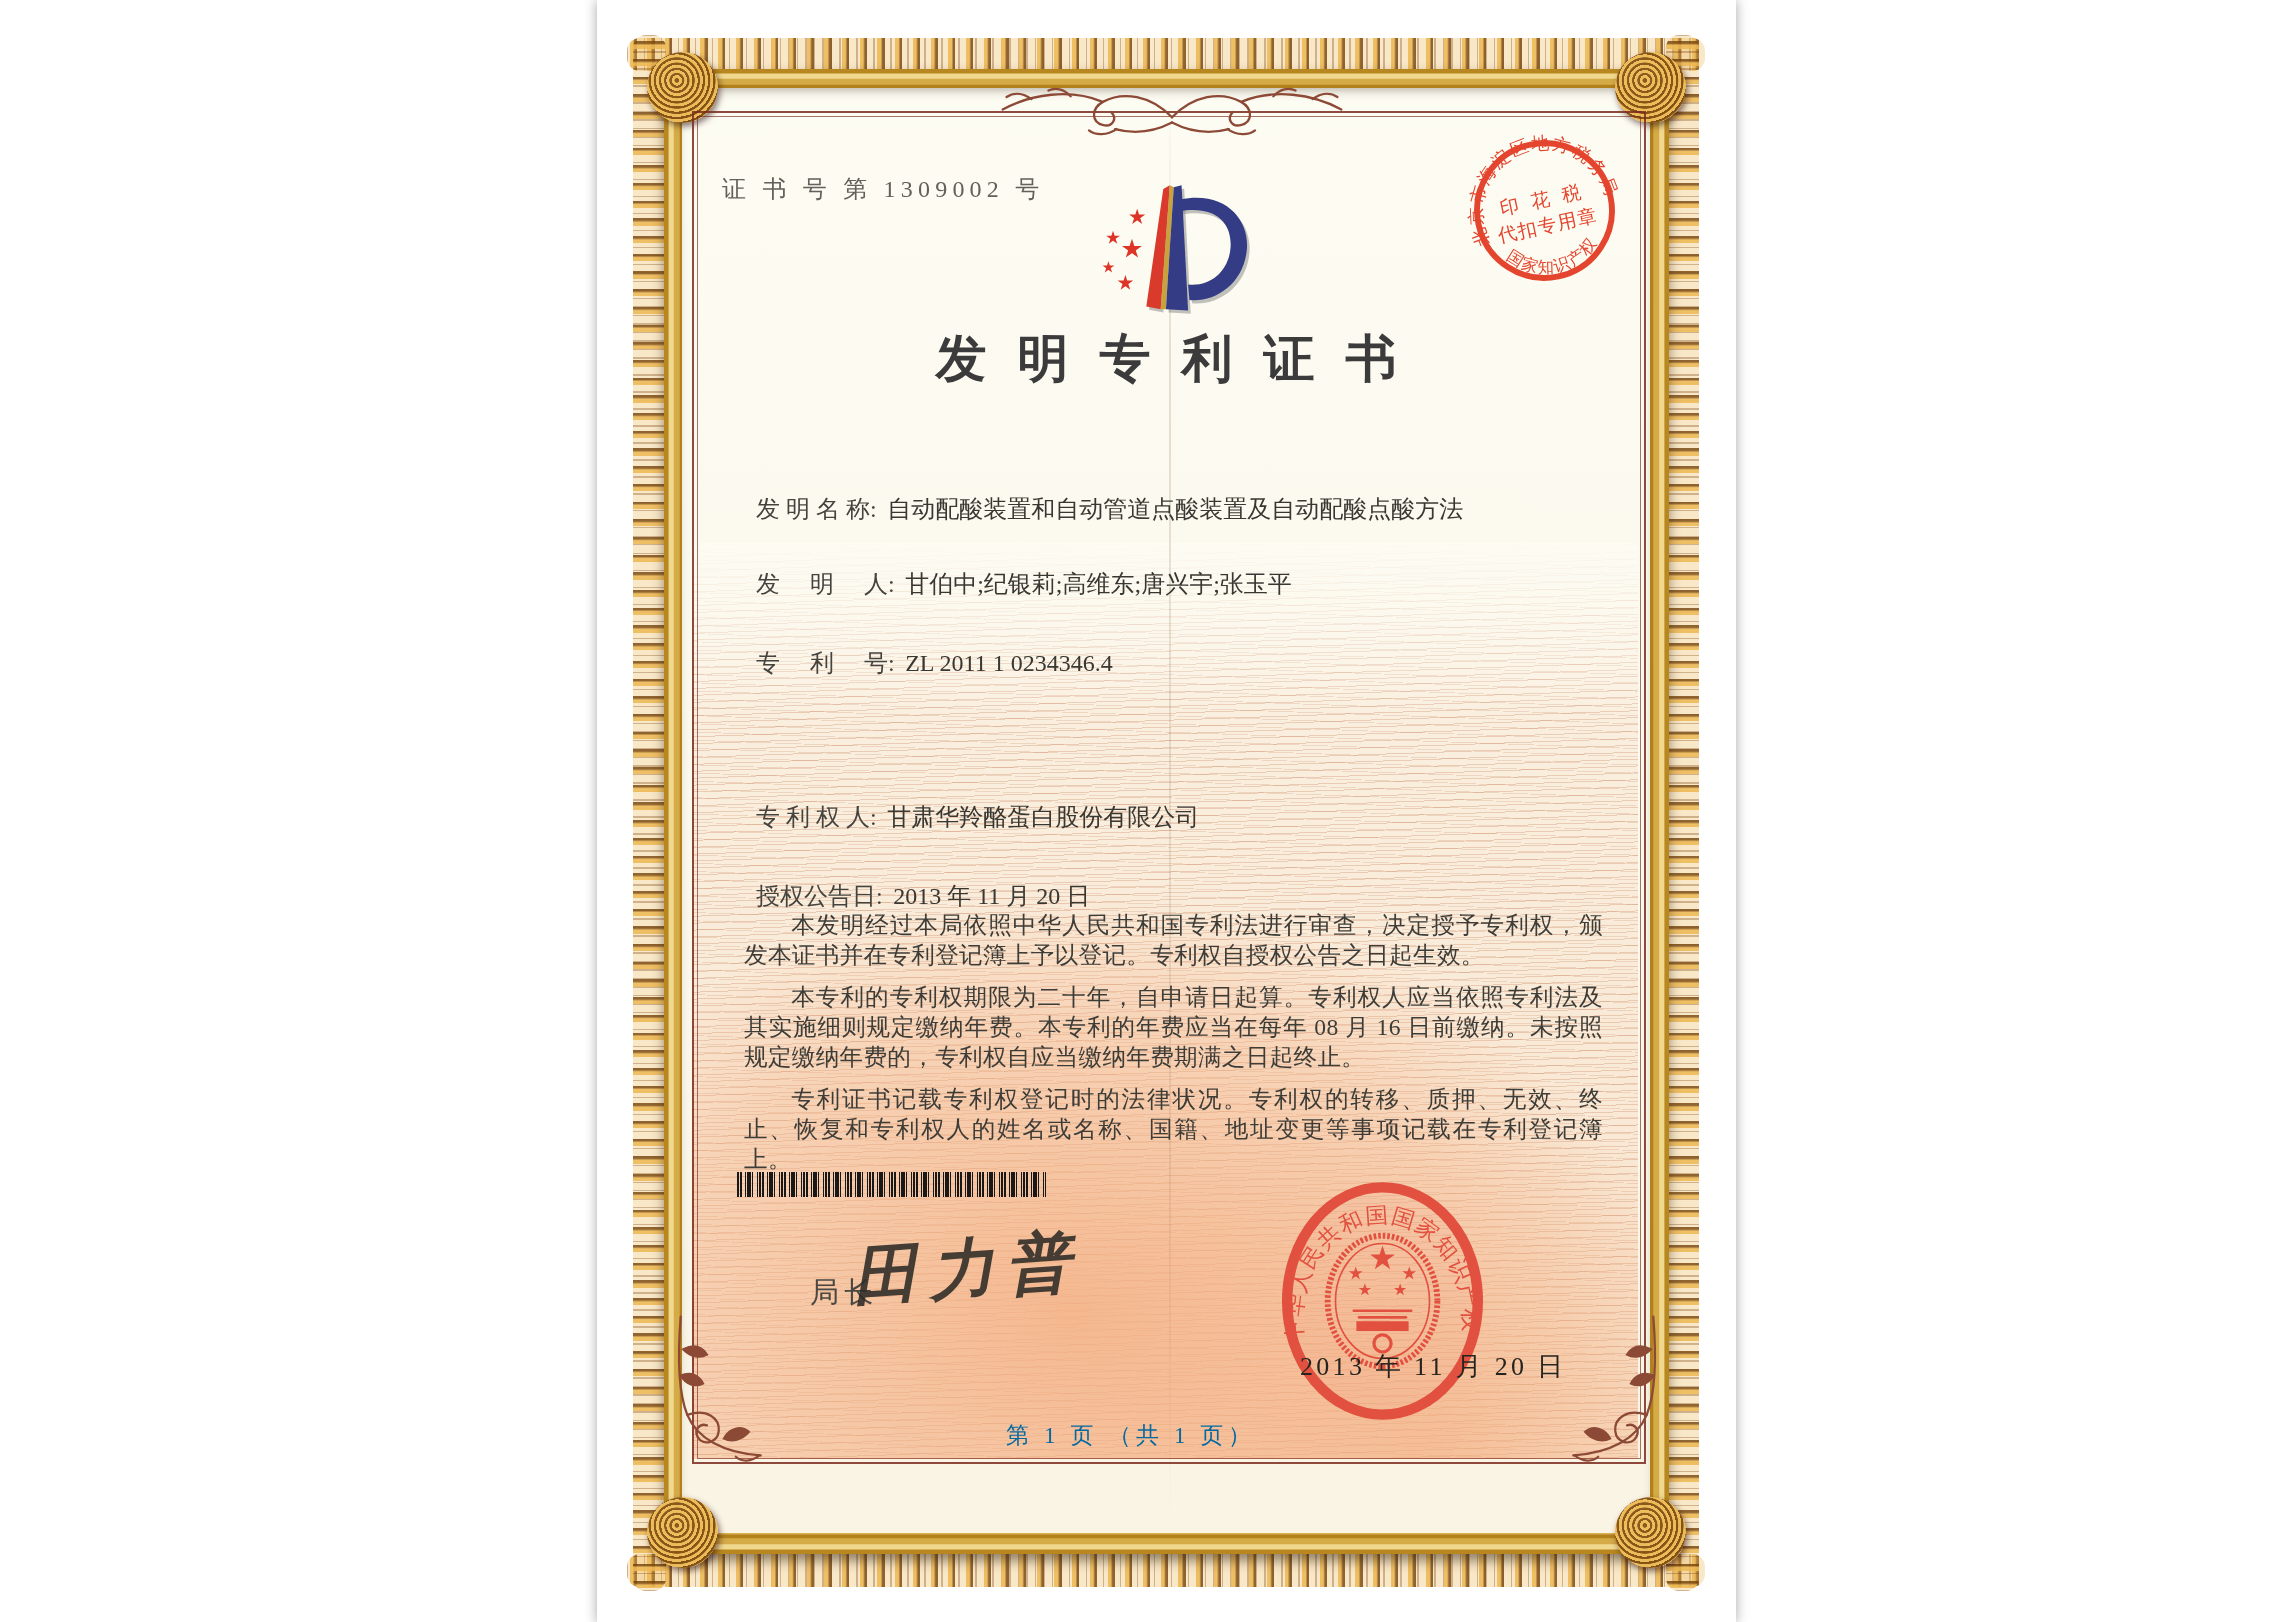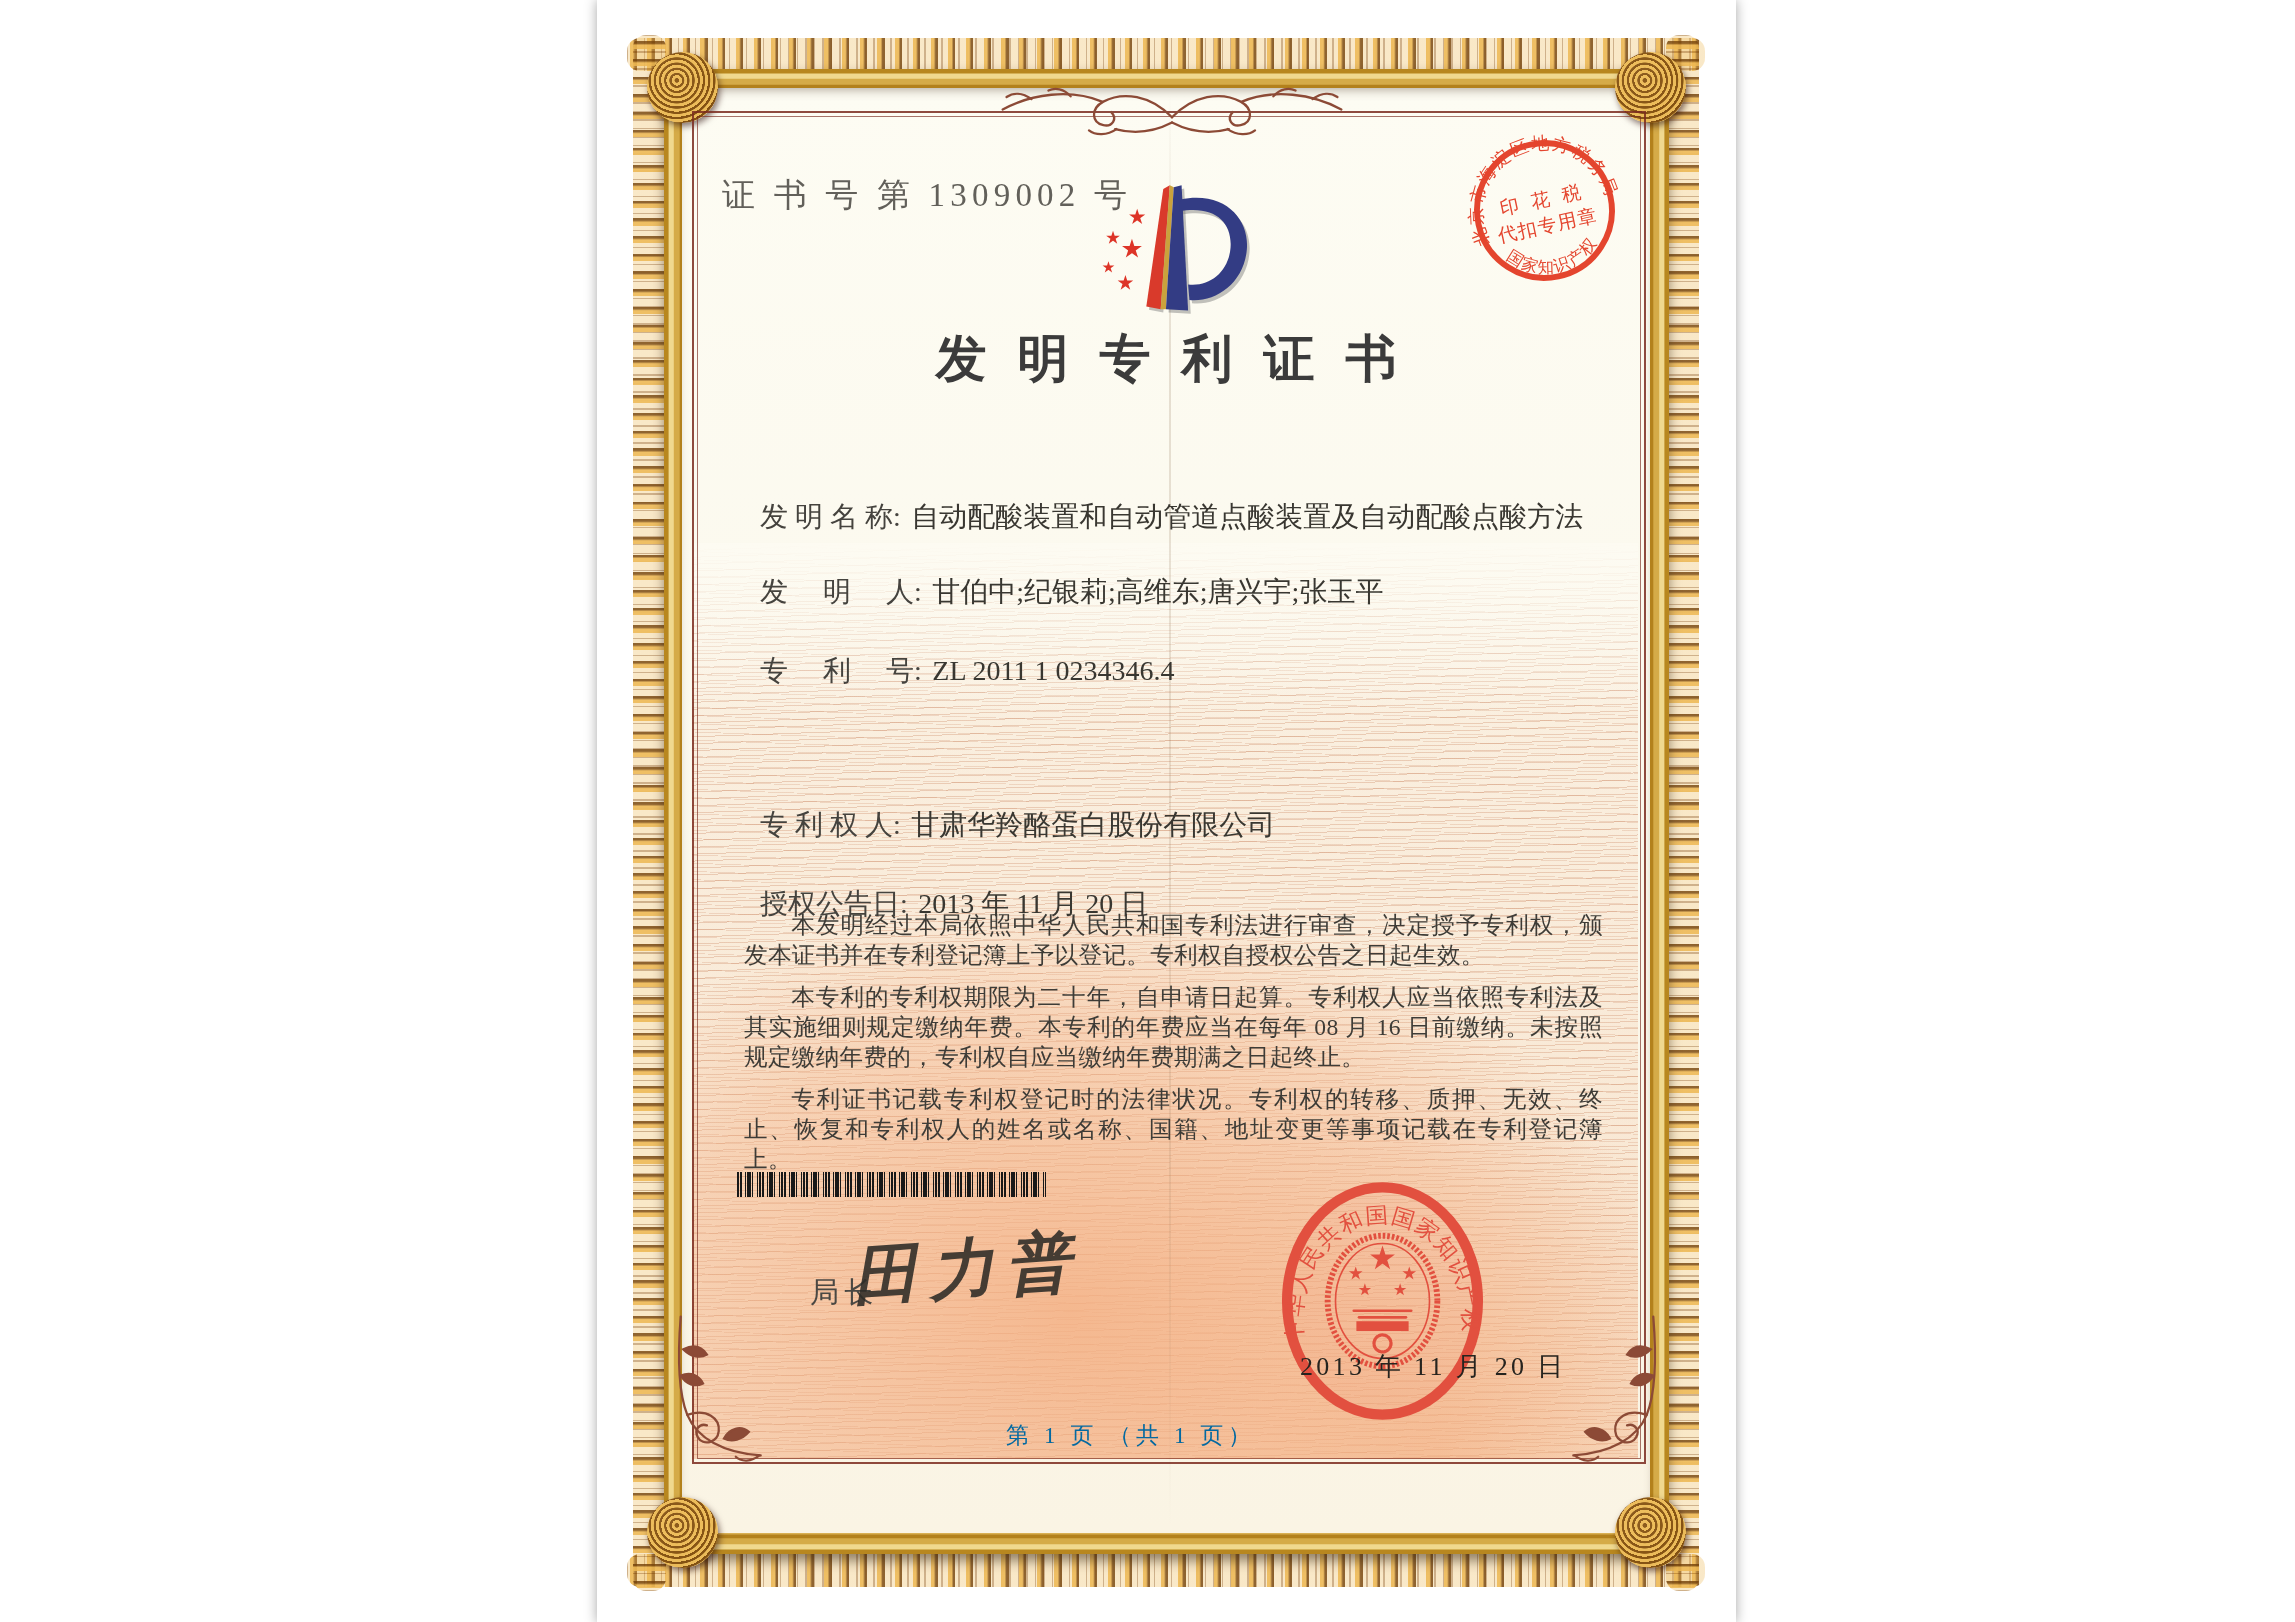--- a/index.html
+++ b/index.html
@@ -45,24 +45,24 @@
         repeating-linear-gradient(182deg, rgba(193,112,72,.2) 0 0.9px, rgba(255,255,255,0) 0.9px 8.2px),
         linear-gradient(180deg, rgba(250,240,226,0) 0, rgba(248,226,204,.45) 183px, rgba(247,215,188,.55) 100%);}
   .waves:after{content:"";position:absolute;left:0;top:0;right:0;height:170px;
       background:linear-gradient(180deg,#fdfbf2 0,rgba(253,251,242,0) 100%);}
   .fold{position:absolute;left:1169px;top:92px;width:2px;height:1437px;pointer-events:none;
       background:linear-gradient(180deg,rgba(139,109,79,0) 0,rgba(139,109,79,.20) 18%,rgba(139,109,79,.14) 75%,rgba(139,109,79,0) 100%);}
   .rule{position:absolute;left:692px;top:111px;width:950px;height:1349px;border:2px solid rgba(122,42,30,.85);}
   .rule:before{content:"";position:absolute;inset:3.3px;border:1.3px solid rgba(122,42,30,.65);}
   
   .txt{position:absolute;color:#403e39;}
-  .certno{left:722px;top:173px;font-size:33px;letter-spacing:5.2px;color:#62605a;}
+  .certno{left:722px;top:173px;font-size:24px;letter-spacing:5.2px;color:#62605a;}
   .title{left:682px;top:325px;width:968px;text-align:center;font-size:51px;font-weight:bold;
          letter-spacing:31px;text-indent:31px;color:#3b3b3b;}
-  .row{left:732px;font-size:28px;white-space:pre;}
+  .row{left:732px;font-size:24px;white-space:pre;}
   .row .lab{color:#45433e;}
   .row .val{margin-left:10.5px;color:#393731;}
   .paras{left:732px;top:898px;width:883px;font-size:23.6px;line-height:30px;text-align:justify;color:#3e3c37;}
   .paras p{margin:12px;text-indent:2em;letter-spacing:0.3px;}
   .barcode{position:absolute;left:737px;top:1172px;width:309px;height:25px;
       background:repeating-linear-gradient(90deg,#181818 0 2px,transparent 2px 3.3px,#181818 3.3px 4.6px,transparent 4.6px 7.9px,#181818 7.9px 9.2px,transparent 9.2px 10.5px,#181818 10.5px 13.7px,transparent 13.7px 15px,#181818 15px 16.4px,transparent 16.4px 19.6px,#181818 19.6px 21px,transparent 21px 22px);}
   .sig-label{left:810px;top:1273px;font-size:29px;letter-spacing:5.2px;color:#4a4843;}
   .sig-name{left:852px;top:1225px;font-size:65px;font-weight:600;letter-spacing:11.8px;color:rgba(44,42,37,.88);
       transform:rotate(-4deg);font-style:italic;}
   .seal-date{left:1300px;top:1349px;font-size:26px;letter-spacing:3.3px;color:#26241f;}

